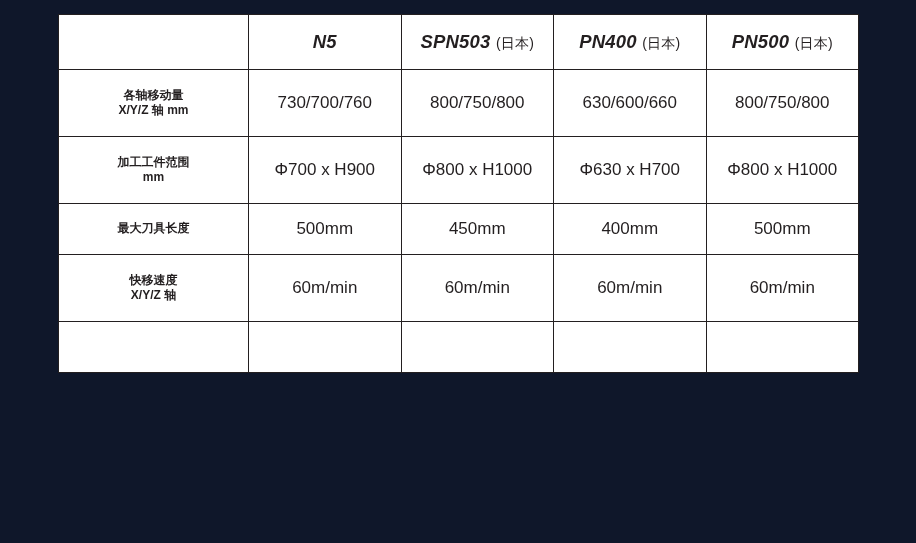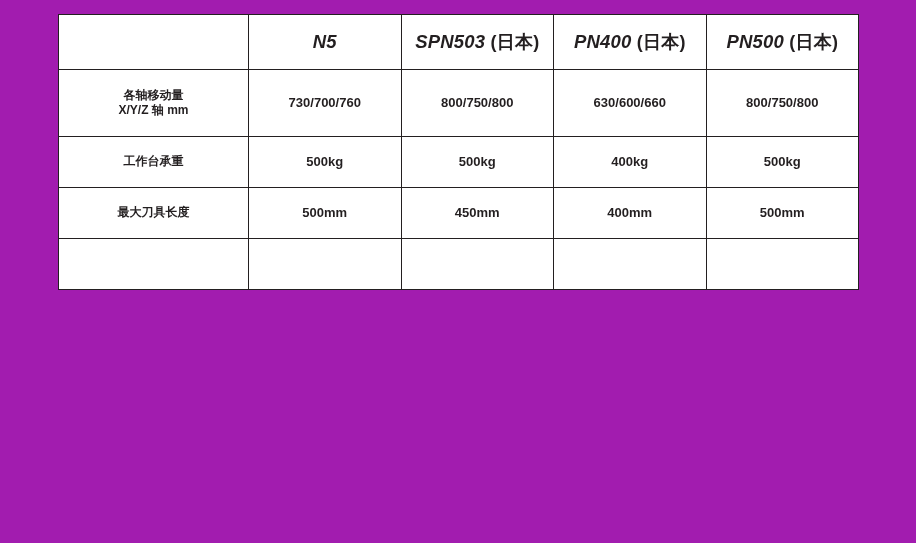--- a/index.html
+++ b/index.html
@@ -10,21 +10,21 @@
   body {
     width: 916px;
     height: 543px;
     font-family: "Liberation Sans", sans-serif;
     overflow: hidden;
   }
   .page {
     position: relative;
     width: 916px;
     height: 543px;
-    background: #a21caf;
+    background: #0f172a;
     box-sizing: border-box;
   }
   .table-wrap {
     position: absolute;
     left: 58px;
     top: 14px;
     width: 800px;
   }
   table.spec {
     border-collapse: collapse;
@@ -49,34 +49,34 @@
     font-style: italic;
     font-weight: bold;
     color: #e8191e;
     letter-spacing: 0.2px;
   }
   thead th.corner {
     color: transparent;
   }
   thead th .jp {
     font-style: normal;
-    font-weight: bold;
+    font-weight: normal;
     color: #231f20;
-    font-size: 18px;
+    font-size: 14px;
   }
   tbody th.rowlabel {
     font-size: 12px;
     font-weight: bold;
     line-height: 1.28;
     color: #231f20;
     padding: 6px 0;
   }
   tbody td.value {
-    font-size: 13px;
-    font-weight: bold;
+    font-size: 17px;
+    font-weight: normal;
     color: #231f20;
     line-height: 1.25;
   }
   tbody tr.tall th.rowlabel,
   tbody tr.tall td.value {
     height: 54px;
   }
   tbody tr.short th.rowlabel,
   tbody tr.short td.value {
     height: 38px;
@@ -121,37 +121,48 @@
           <tr class="tall">
             <th class="rowlabel">
               <span class="lbl-line">各轴移动量</span>
               <span class="lbl-line">X/Y/Z 轴 mm</span>
             </th>
             <td class="value"><span>730/700/760</span></td>
             <td class="value"><span>800/750/800</span></td>
             <td class="value"><span>630/600/660</span></td>
             <td class="value"><span>800/750/800</span></td>
           </tr>
-          <tr class="short">
+          <tr class="tall">
             <th class="rowlabel">
-              <span class="lbl-line">工作台承重</span>
+              <span class="lbl-line">加工工件范围</span>
+              <span class="lbl-line">mm</span>
             </th>
-            <td class="value"><span>500kg</span></td>
-            <td class="value"><span>500kg</span></td>
-            <td class="value"><span>400kg</span></td>
-            <td class="value"><span>500kg</span></td>
+            <td class="value"><span>Φ700 x H900</span></td>
+            <td class="value"><span>Φ800 x H1000</span></td>
+            <td class="value"><span>Φ630 x H700</span></td>
+            <td class="value"><span>Φ800 x H1000</span></td>
           </tr>
           <tr class="short">
             <th class="rowlabel">
               <span class="lbl-line">最大刀具长度</span>
             </th>
             <td class="value"><span>500mm</span></td>
             <td class="value"><span>450mm</span></td>
             <td class="value"><span>400mm</span></td>
             <td class="value"><span>500mm</span></td>
+          </tr>
+          <tr class="tall">
+            <th class="rowlabel">
+              <span class="lbl-line">快移速度</span>
+              <span class="lbl-line">X/Y/Z 轴</span>
+            </th>
+            <td class="value"><span>60m/min</span></td>
+            <td class="value"><span>60m/min</span></td>
+            <td class="value"><span>60m/min</span></td>
+            <td class="value"><span>60m/min</span></td>
           </tr>
           <tr class="short">
             <th class="rowlabel"></th>
             <td class="value"></td>
             <td class="value"></td>
             <td class="value"></td>
             <td class="value"></td>
           </tr>
         </tbody>
     </table>

